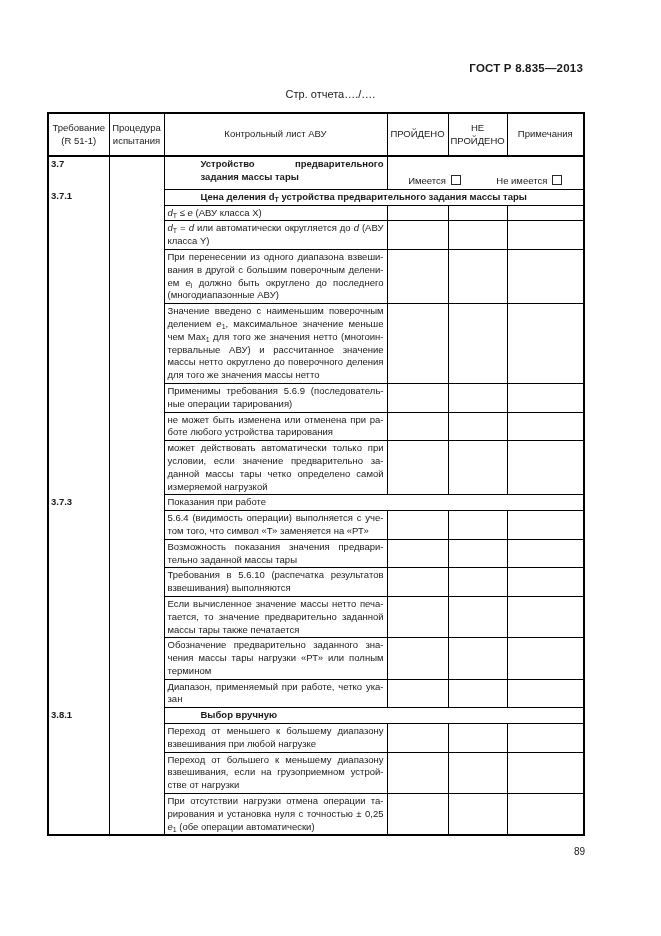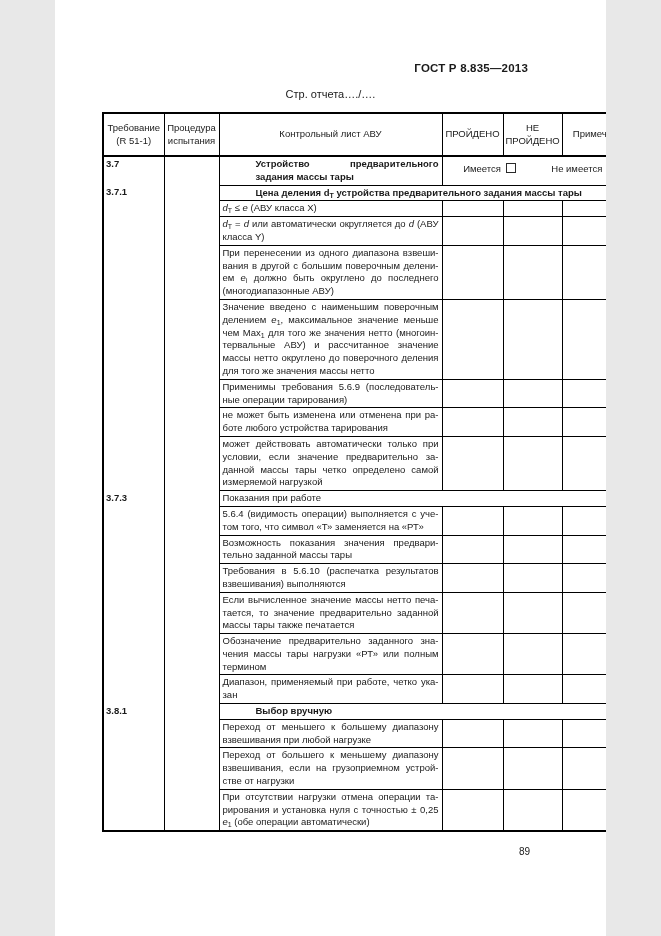--- a/index.html
+++ b/index.html
@@ -1,17 +1,17 @@
 <!DOCTYPE html>
 <html><head>
 <meta charset="utf-8">
 <style>
   html,body { margin:0; padding:0; background:#e8e8e8; }
   .page {
-    position:relative; width:551px; height:936px; margin:0 auto;
+    position:relative; width:661px; height:936px; margin:0 auto;
     background:#ffffff; font-family:"Liberation Sans", sans-serif; color:#1a1a1a;
     overflow:hidden;
   }
   .gost-code {
     position:absolute; top:62px; right:78px;
     font-size:11.5px; font-weight:bold; letter-spacing:0.2px;
   }
   .report-line {
     position:absolute; top:88px; left:0; width:100%;
     text-align:center; font-size:11px;
@@ -30,21 +30,21 @@
     height:37px; white-space:pre-line; border-bottom:2px solid #000;
     padding:2px 2px;
   }
   td.c1, td.c2 { border-top:none; border-bottom:none; }
   td.c1 { font-weight:bold; padding-left:2px; }
   tr.section-start td { border-top:2px solid #000; }
   td.c3 { text-align:justify; hyphens:manual; }
   td.bold { font-weight:bold;padding-left:36px; }
   .presence-wrap {
     display:flex; justify-content:space-around; align-items:flex-start;
-    padding-top:5px;
+    padding-top:17px;
   }
   .opt { white-space:nowrap; }
   .cb {
     display:inline-block; width:8px; height:8px;
     border:1px solid #2a2a2a; margin-left:5px; vertical-align:-1px;
   }
   sub { font-size:7px; line-height:0; vertical-align:-2px; }
   .page-number {
     position:absolute; top:846px; right:76px; font-size:10px;
   }

